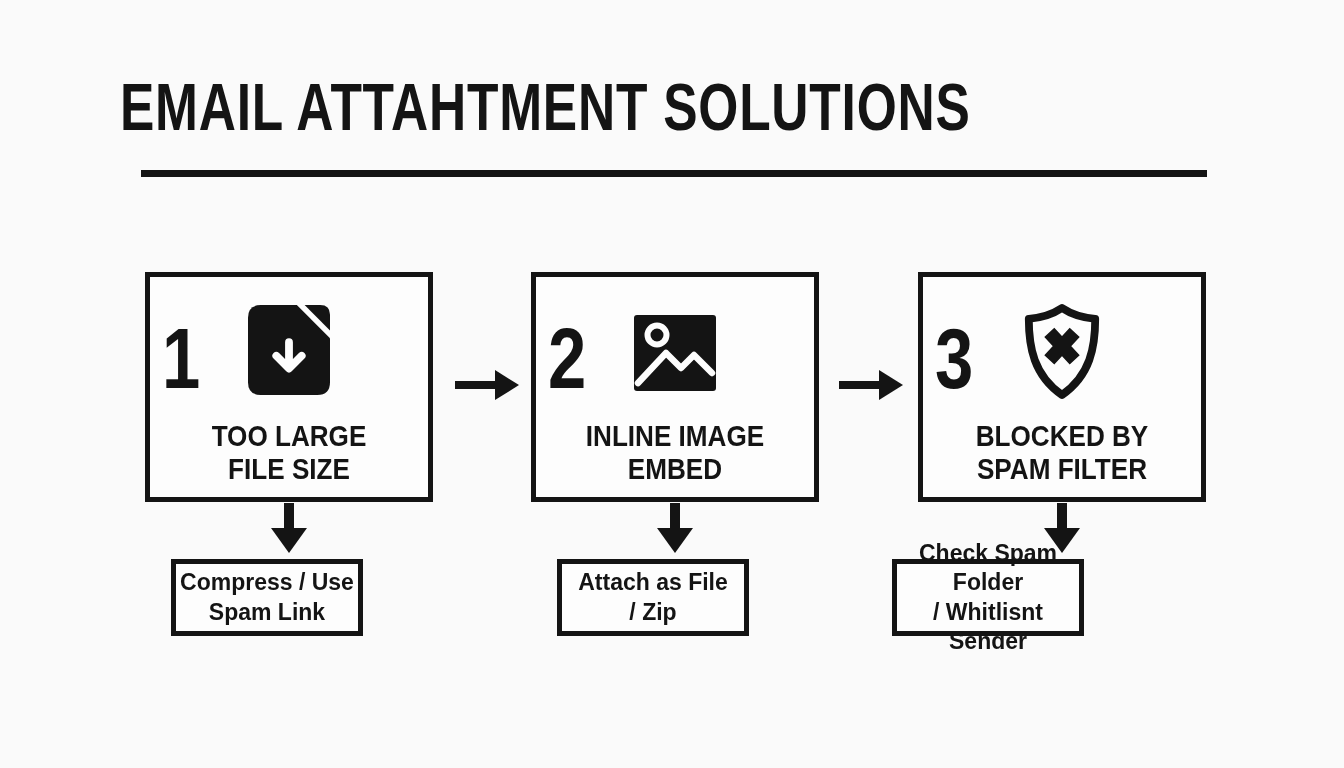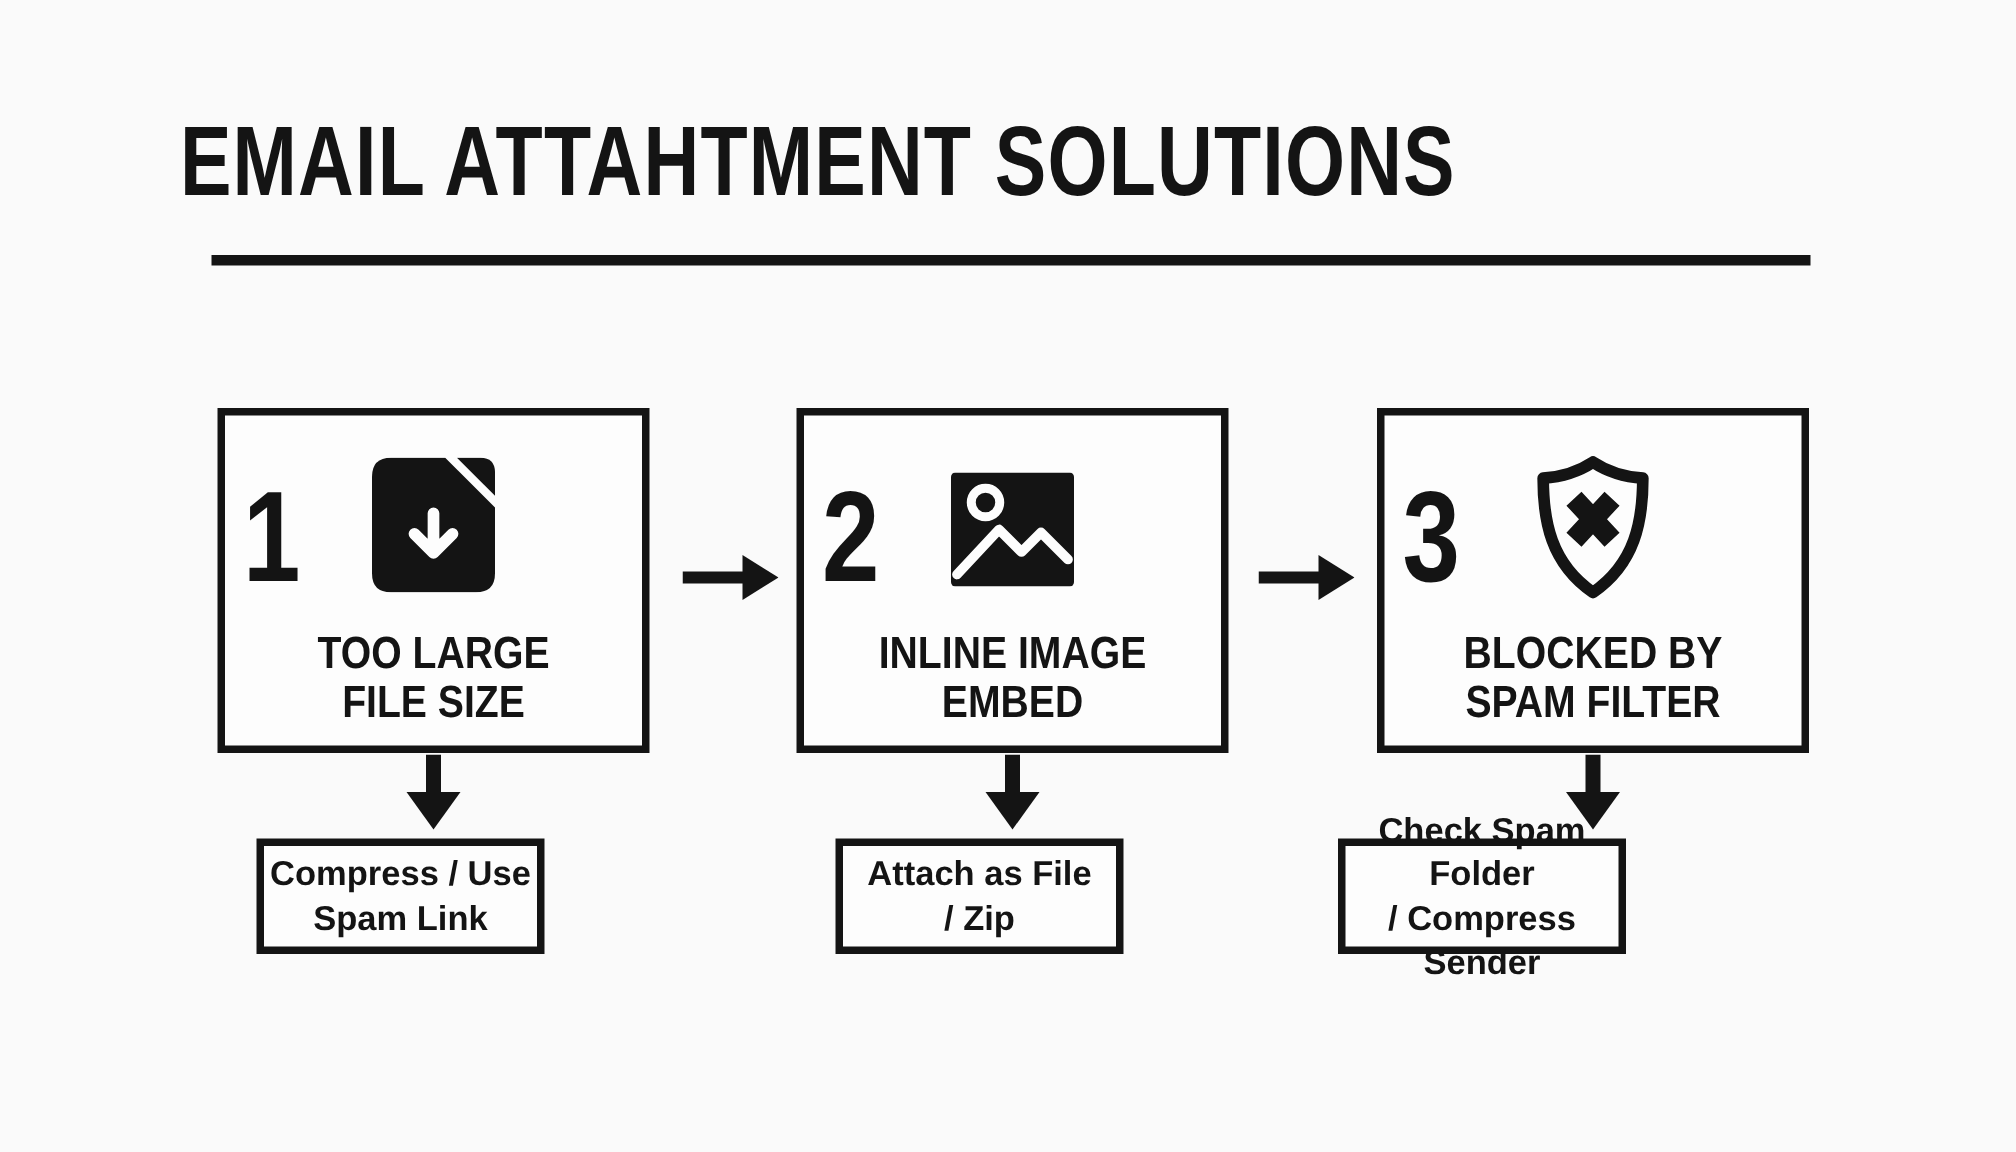--- a/index.html
+++ b/index.html
@@ -149,16 +149,16 @@
   <div class="sol-box sol-1">
     <div>Compress / Use</div>
     <div>Spam Link</div>
   </div>
   <div class="sol-box sol-2">
     <div>Attach as File</div>
     <div>/ Zip</div>
   </div>
   <div class="sol-box sol-3">
     <div>Check Spam Folder</div>
-    <div>/ Compress Sender</div>
+    <div>/ Whitlisnt Sender</div>
   </div>
 
 </div>
 
 </body></html>

